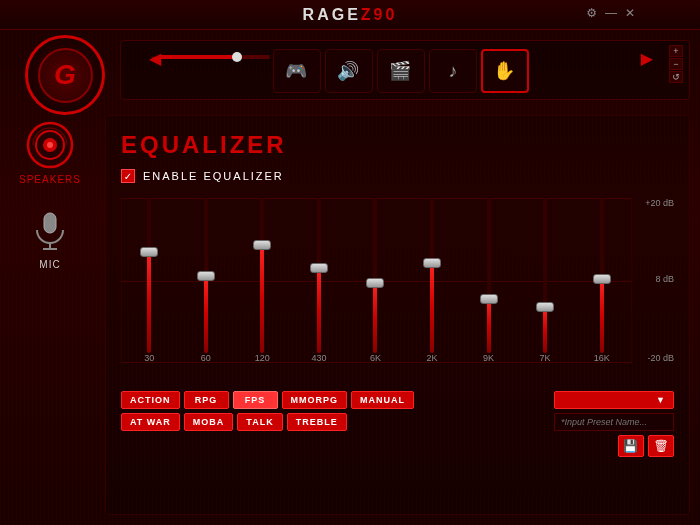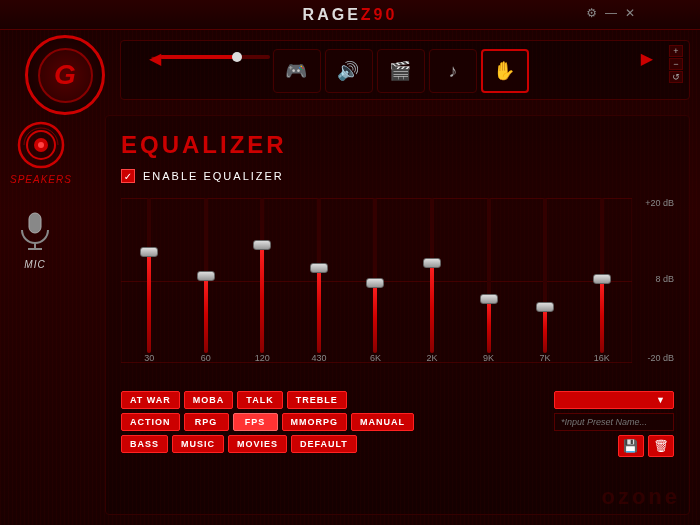--- a/index.html
+++ b/index.html
@@ -194,23 +194,22 @@
     }
 
     
     .left-sidebar {
       position: absolute;
       top: 120px;
       left: 10px;
       width: 80px;
       display: flex;
       flex-direction: column;
-      align-items: flex-start;
+      align-items: center;
       gap: 20px;
-      font-style: italic;
     }
 
     .sidebar-item {
       display: flex;
       flex-direction: column;
       align-items: center;
       gap: 4px;
       cursor: pointer;
     }
 
@@ -651,37 +650,31 @@
             <span class="eq-freq-label">16K</span>
           </div>
 
         </div>
       </div>
     </div>
 
     <div style="display:flex; gap:8px; align-items:flex-start;">
       <div class="presets-left">
         <div class="presets-row">
-          <button class="preset-btn">AT WAR</button>
-          <button class="preset-btn">MOBA</button>
-          <button class="preset-btn">TALK</button>
-          <button class="preset-btn">TREBLE</button>
-        </div>
-        <div class="presets-row">
           <button class="preset-btn">ACTION</button>
           <button class="preset-btn">RPG</button>
           <button class="preset-btn active">FPS</button>
           <button class="preset-btn">MMORPG</button>
           <button class="preset-btn">MANUAL</button>
         </div>
         <div class="presets-row">
-          <button class="preset-btn">BASS</button>
-          <button class="preset-btn">MUSIC</button>
-          <button class="preset-btn">MOVIES</button>
-          <button class="preset-btn">DEFAULT</button>
+          <button class="preset-btn">AT WAR</button>
+          <button class="preset-btn">MOBA</button>
+          <button class="preset-btn">TALK</button>
+          <button class="preset-btn">TREBLE</button>
         </div>
       </div>
 
       <div class="presets-right">
         <div class="preset-dropdown">
           <span></span>
           <span>▼</span>
         </div>
         <input class="preset-input" placeholder="*Input Preset Name..." style="">
         <div class="preset-action-btns">
@@ -690,15 +683,14 @@
           </div>
           <div class="preset-action-btn">
             <span>🗑</span>
           </div>
         </div>
       </div>
     </div>
 
   </div>
 
-  <div class="watermark">ozone</div>
 
 </div>
 
 </body></html>

